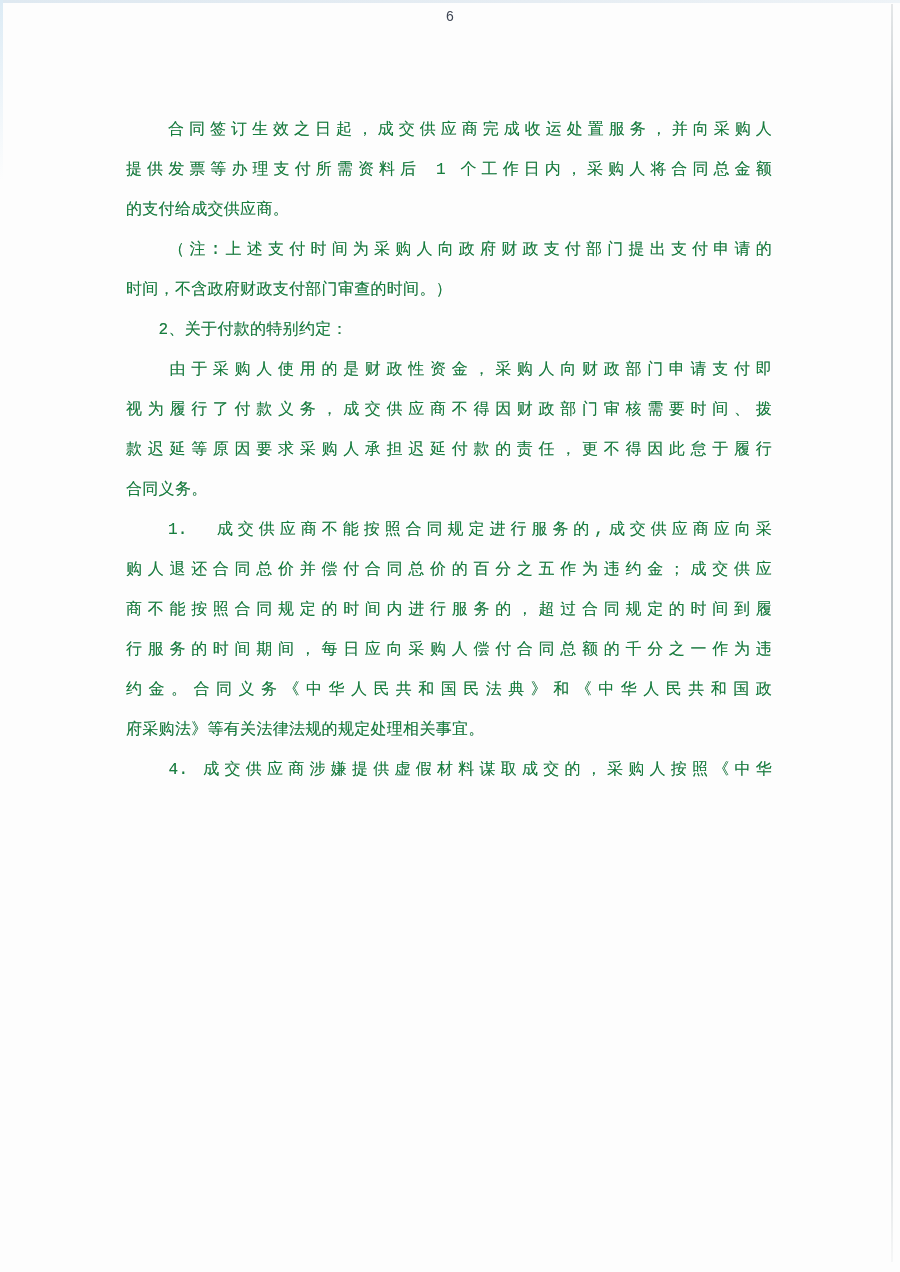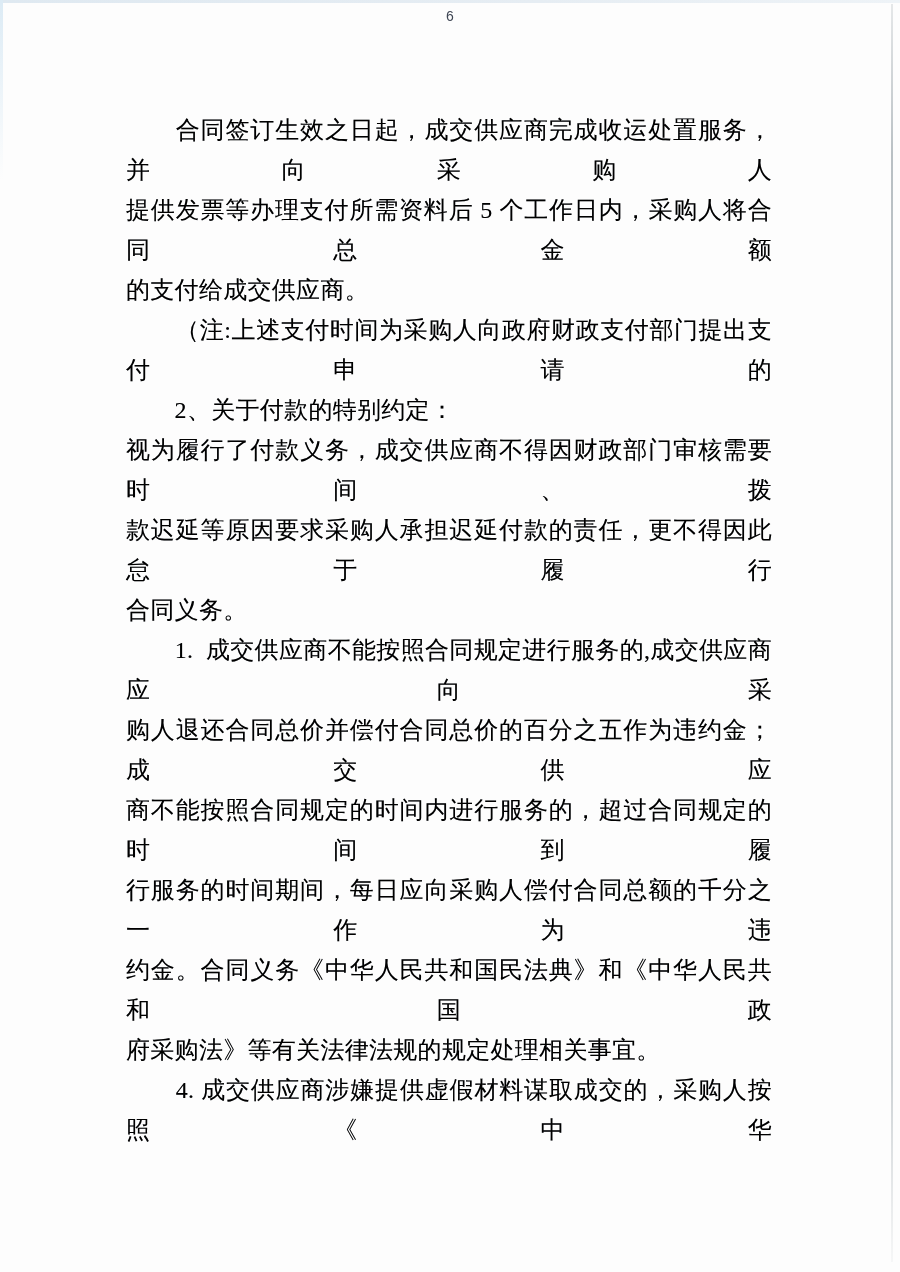--- a/index.html
+++ b/index.html
@@ -35,28 +35,29 @@
   }
   .content {
     position: absolute;
     left: 126px;
     top: 110px;
     width: 646px;
   }
   .block { margin: 0; }
   .block + .block { }
   .line {
-    font-size: 24px;
+    font-size: 16px;
     line-height: 40px;
     white-space: pre-wrap;
     text-align: justify;
     text-align-last: justify;
     letter-spacing: 0.3px;
-    color: #000000;
+    color: #15803d;
     text-shadow: 0 0 0.6px rgba(65,73,87,0.45);
+    font-family: Liberation Mono, monospace;
   }
   .line.last {
     text-align-last: left;
   }
   .footer {
     margin-top: 6px;
     text-align: center;
     font-family: "Liberation Sans", "DejaVu Sans", sans-serif;
     font-size: 14px;
     line-height: 20px;
@@ -68,30 +69,32 @@
 
 <div class="page">
   <div class="scan-top"></div>
   <div class="scan-left"></div>
   <div class="scan-right"></div>
 
   <div class="content">
 
   <div class="block para">
         <div class="line">　　合同签订生效之日起，成交供应商完成收运处置服务，并向采购人</div>
-        <div class="line">提供发票等办理支付所需资料后 5 个工作日内，采购人将合同总金额</div>
+        <div class="line">提供发票等办理支付所需资料后 1 个工作日内，采购人将合同总金额</div>
         <div class="line last">的支付给成交供应商。</div>
       </div>
       <div class="block para">
         <div class="line">　　（注:上述支付时间为采购人向政府财政支付部门提出支付申请的</div>
+        <div class="line last">时间，不含政府财政支付部门审查的时间。）</div>
       </div>
       <div class="block para">
         <div class="line last">　　2、关于付款的特别约定：</div>
       </div>
       <div class="block para">
+        <div class="line">　　由于采购人使用的是财政性资金，采购人向财政部门申请支付即</div>
         <div class="line">视为履行了付款义务，成交供应商不得因财政部门审核需要时间、拨</div>
         <div class="line">款迟延等原因要求采购人承担迟延付款的责任，更不得因此怠于履行</div>
         <div class="line last">合同义务。</div>
       </div>
       <div class="block para">
         <div class="line">　　1.  成交供应商不能按照合同规定进行服务的,成交供应商应向采</div>
         <div class="line">购人退还合同总价并偿付合同总价的百分之五作为违约金；成交供应</div>
         <div class="line">商不能按照合同规定的时间内进行服务的，超过合同规定的时间到履</div>
         <div class="line">行服务的时间期间，每日应向采购人偿付合同总额的千分之一作为违</div>
         <div class="line">约金。合同义务《中华人民共和国民法典》和《中华人民共和国政</div>

